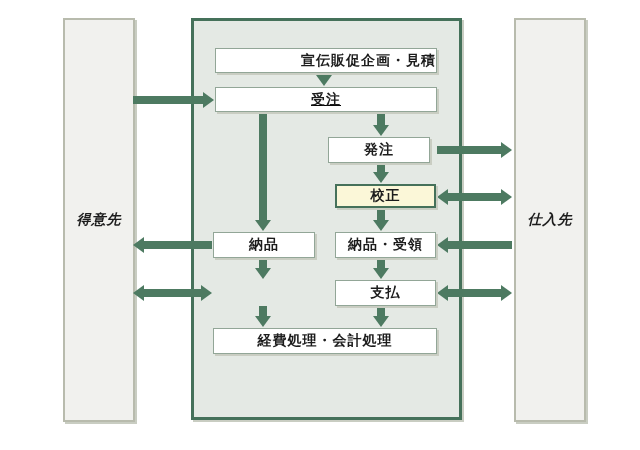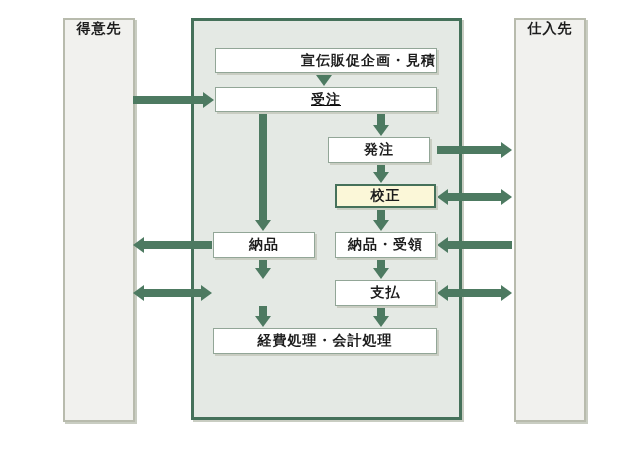--- a/index.html
+++ b/index.html
@@ -19,21 +19,21 @@
     background:#ffffff;
     font-family:"DejaVu Sans","Liberation Sans",sans-serif;
     width:640px;height:450px;overflow:hidden;
   }
   .canvas{position:relative;width:640px;height:450px;background:#ffffff;}
   .side-column{
     position:absolute;z-index:1;
     background:var(--col-fill);
     border:2px solid var(--col-border);
     box-shadow:2px 2px 0 var(--shadow);
-    display:flex;align-items:flex-start;justify-content:center;
+    display:flex;align-items:center;justify-content:center;font-style:italic;
   }
   .side-column .col-label{
     font-weight:bold;font-size:14px;color:var(--text);letter-spacing:1px;
   }
   .frame{
     position:absolute;z-index:1;
     left:191px;top:18px;width:271px;height:402px;
     background:var(--frame-fill);
     border:3px solid var(--frame-border);
     box-shadow:2px 2px 0 var(--shadow);

